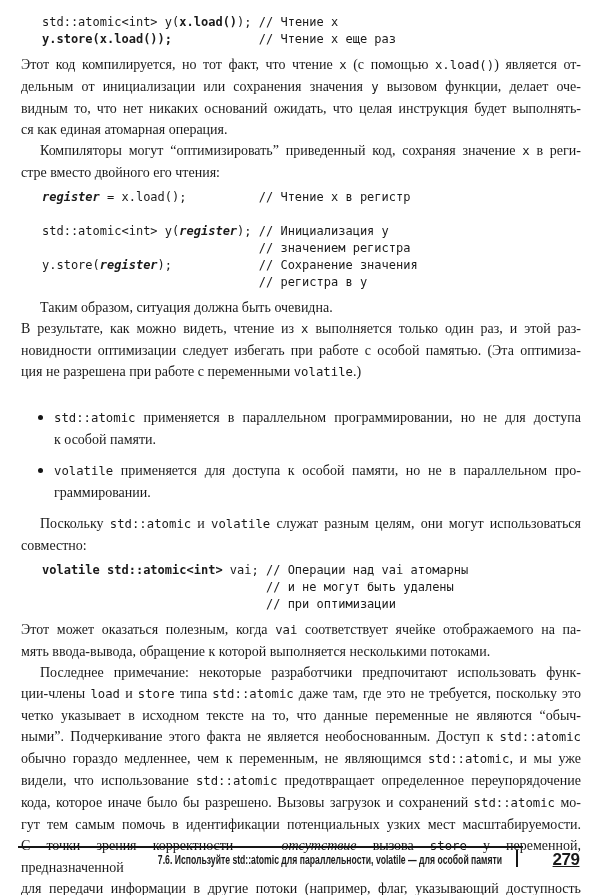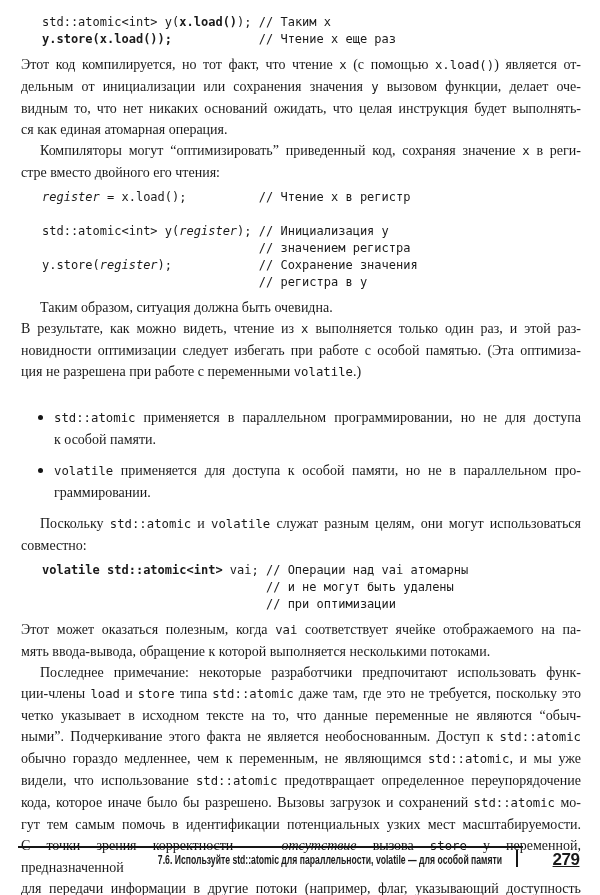--- a/index.html
+++ b/index.html
@@ -28,21 +28,21 @@
   span.i { font-style: italic; margin-left: 32px; }
   
   .code {
     font-family: "DejaVu Sans Mono", monospace;
     font-size: 12px;
     line-height: 17px;
     margin: 6px 0 6px 21px;
   }
   .code-line { white-space: pre; min-height: 17px; }
   .cb  { font-weight: bold; }
-  .cbi { font-weight: normal; font-style: italic; }
+  .cbi { font-weight: bold; font-style: italic; }
   
   .bullets { margin: 24px 0 2px 0; }
   .bullet { position: relative; padding-left: 33px; margin-bottom: 10px; font-size: 14px; }
   .bullet .marker {
     position: absolute; left: 17px; top: 8px;
     width: 5px; height: 5px; border-radius: 50%;
     background: #161616;
   }
   
   .footer { position: absolute; left: 0; top: 846px; width: 600px; height: 40px; padding-left: 37px; }
@@ -65,21 +65,21 @@
     letter-spacing: -0.5px;
     text-decoration: underline;
   }
 </style>
 </head>
 <body>
 
 <div class="page">
   <main class="content">
       <div class="code">
-        <div class="code-line"><span>std::atomic&lt;int&gt; y(</span><span class="cb">x.load()</span><span>); // Таким x</span></div>
+        <div class="code-line"><span>std::atomic&lt;int&gt; y(</span><span class="cb">x.load()</span><span>); // Чтение x</span></div>
         <div class="code-line"><span class="cb">y.store(x.load());</span><span>            // Чтение x еще раз</span></div>
       </div>
       <div class="para">
         <div class="line just"><span>Этот код компилируется, но тот факт, что чтение </span><span class="c">x</span><span> (с помощью </span><span class="c">x.load()</span><span>) является от-</span></div>
         <div class="line just"><span>дельным от инициализации или сохранения значения </span><span class="c">y</span><span> вызовом функции, делает оче-</span></div>
         <div class="line just"><span>видным то, что нет никаких оснований ожидать, что целая инструкция будет выполнять-</span></div>
         <div class="line"><span>ся как единая атомарная операция.</span></div>
       </div>
       <div class="para">
         <div class="line just first-indent"><span>Компиляторы могут “оптимизировать” приведенный код, сохраняя значение </span><span class="c">x</span><span> в реги-</span></div>

